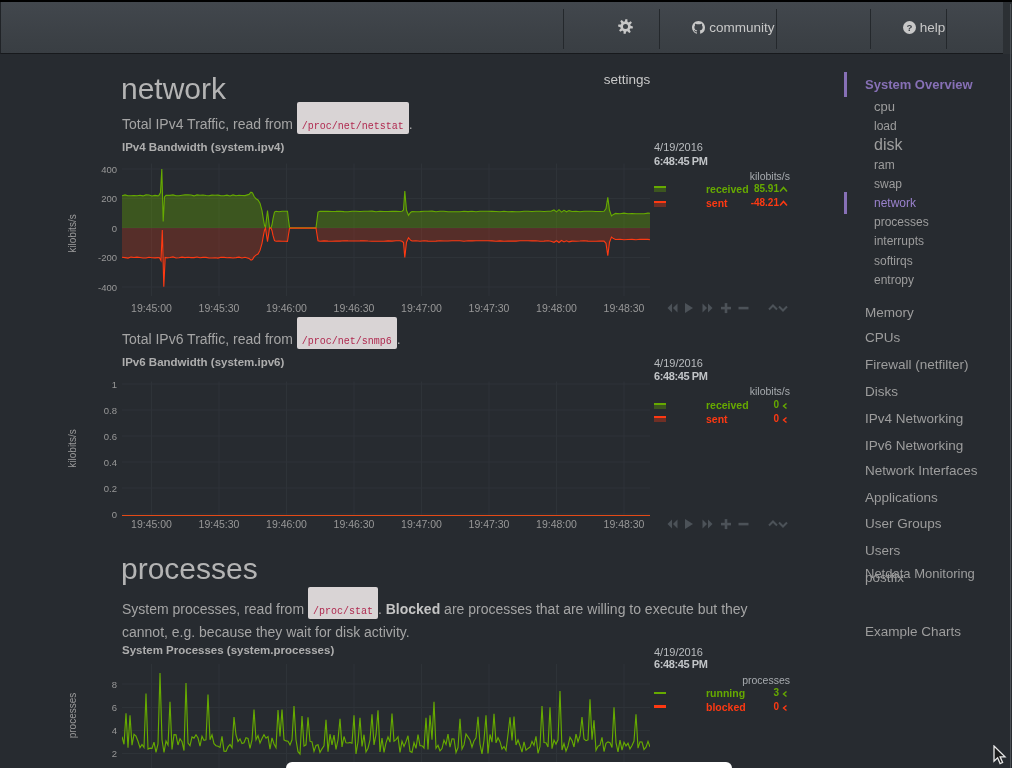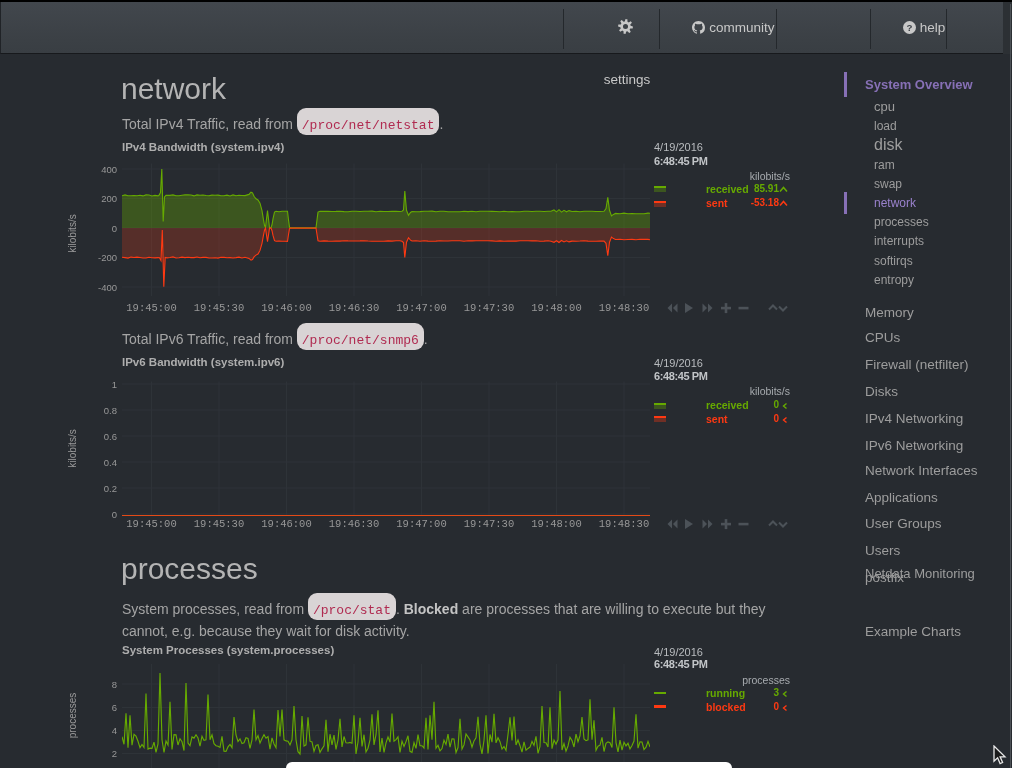--- a/index.html
+++ b/index.html
@@ -7,25 +7,25 @@
 #navbar { position:absolute; left:0; top:2px; width:1012px; height:52px;
   background:linear-gradient(#42474d,#3b4045 75%,#393e43); border-bottom:1px solid #17191c; border-left:1px solid #202327; }
 #brand { position:absolute; left:65px; top:0; height:53px; line-height:53px;
   color:#c5c8ca; font-size:18px; }
 .nsep { position:absolute; top:7px; height:40px; width:1px; background:#24282c; }
 .nitem { position:absolute; top:0; height:52px; line-height:52px; text-align:center;
   color:#c8c8c8; font-size:13.5px;padding-left:32px; }
 .nitem svg { vertical-align:-2px; margin-right:4px; }
 h1 { position:absolute; left:121px; color:#b4b4b4; font-size:30px; font-weight:normal; }
 .para { position:absolute; left:122px; color:#a5a5a5; font-size:14px; line-height:21px; white-space:nowrap; }
-code { font-family:"Liberation Mono", monospace; font-size:13px; color:#b02a50;
-  background:#d9d4d5; border-radius:9px; padding:10px 5px 2px; }
+code { font-family:"Liberation Mono", monospace; font-size:10px; color:#b02a50;
+  background:#d9d4d5; border-radius:2px; padding:19px 5px 2px; }
 .ctitle { position:absolute; left:122px; color:#aeaeae; font-size:11.5px; font-weight:bold; white-space:nowrap; }
 .yl { position:absolute; left:75px; width:42px; text-align:right; color:#989898; font-size:9.5px; }
-.xl { position:absolute; width:68px; text-align:center; color:#989898; font-size:10.5px;font-family:Liberation Mono, monospace; }
+.xl { position:absolute; width:68px; text-align:center; color:#989898; font-size:10.5px; }
 .yunit { position:absolute; color:#9a9a9a; font-size:10px; transform:rotate(-90deg); transform-origin:center; white-space:nowrap; }
 .ldate { position:absolute; left:654px; color:#b9bcbf; font-size:11px; line-height:12px; }
 .ltime { position:absolute; left:654px; color:#c2c5c8; font-size:11px; letter-spacing:-0.4px; font-weight:bold; line-height:13px; }
 .lunit { position:absolute; left:654px; width:136px; text-align:right; color:#a7abaf; font-size:10.5px; line-height:12px; }
 .lrow { position:absolute; left:654px; width:136px; height:13px; line-height:12px; font-size:10.5px; font-weight:bold; }
 .sw { display:inline-block; width:12px; height:6px; vertical-align:0.5px; }
 .swl { display:inline-block; width:12px; height:2.5px; vertical-align:3px; }
 .lname { margin-left:4px;padding-left:36px; }
 .lval { position:absolute; right:11px; font-weight:bold; font-size:10px; }
 .lch { position:absolute; right:2px; top:0px; }
@@ -92,21 +92,21 @@
   <polyline points="0.0,33.7 3.0,32.9 6.0,33.8 9.0,33.8 12.0,33.6 15.0,33.7 18.0,33.2 21.0,33.9 24.0,32.9 27.0,33.0 30.0,34.0 33.0,33.4 36.0,33.9 37.0,33.3 38.5,30.6 39.8,7.0 41.2,59.5 42.5,35.0 44.0,33.3 48.0,33.4 51.0,32.9 54.0,33.7 57.0,33.8 60.0,33.2 63.0,32.9 66.0,32.9 69.0,33.0 72.0,33.9 75.0,32.9 78.0,33.2 81.0,33.0 84.0,33.5 87.0,33.7 90.0,33.1 93.0,33.2 96.0,33.1 99.0,33.8 102.0,33.8 105.0,33.1 108.0,34.0 111.0,32.9 114.0,33.8 117.0,33.3 120.0,33.5 123.0,33.6 127.0,32.4 129.0,30.2 130.5,30.9 132.0,34.3 134.0,36.8 136.0,38.0 138.0,41.2 140.0,48.6 141.5,57.9 142.5,63.3 143.5,65.7 144.5,56.9 145.5,48.6 146.5,56.9 147.5,65.7 149.0,65.7 150.0,62.8 151.0,56.9 152.5,50.1 154.0,49.3 157.0,49.7 160.0,49.3 163.0,49.2 165.5,49.2 166.5,57.9 167.5,65.1 168.5,65.9 194.0,65.9 195.0,57.9 196.0,50.1 198.0,49.3 202.0,49.4 206.0,49.3 210.0,49.5 214.0,49.4 218.0,49.2 222.0,49.6 226.0,49.7 230.0,49.2 234.0,49.2 238.0,49.5 242.0,49.3 246.0,49.3 250.0,49.1 254.0,49.8 258.0,49.2 262.0,49.5 266.0,49.5 270.0,49.3 274.0,49.4 278.0,49.5 280.0,49.2 281.5,48.0 282.8,29.1 284.5,48.3 286.5,53.3 288.5,50.5 290.0,49.5 294.0,49.8 298.0,49.6 302.0,49.3 306.0,49.2 310.0,49.1 314.0,49.7 318.0,49.2 322.0,49.3 326.0,49.8 330.0,49.7 334.0,49.7 338.0,49.8 342.0,49.3 346.0,49.6 350.0,49.3 354.0,49.8 358.0,49.2 362.0,49.3 366.0,49.3 370.0,49.4 374.0,49.5 378.0,49.7 382.0,49.2 386.0,49.7 390.0,49.5 394.0,49.8 398.0,49.8 402.0,49.3 406.0,49.2 410.0,49.5 414.0,49.3 418.0,49.2 422.0,49.5 426.0,49.3 429.0,49.3 432.0,48.0 434.5,49.9 437.0,47.7 439.5,50.1 442.0,48.3 444.5,49.8 447.0,48.6 450.0,49.5 454.0,49.2 458.0,49.8 462.0,49.3 466.0,49.3 470.0,49.3 474.0,49.5 478.0,49.5 482.0,49.3 484.0,46.5 485.8,35.3 487.5,48.3 489.5,53.9 491.5,52.4 493.5,51.4 498.0,51.7 502.0,51.1 506.0,51.7 510.0,51.6 514.0,51.7 518.0,51.8 522.0,51.7 526.0,51.1 528.0,51.2" fill="none" stroke="#66AA00" stroke-width="1.1"></polyline>
   <polygon points="0.0,95.3 3.0,95.6 6.0,96.1 9.0,95.1 12.0,95.5 15.0,95.1 18.0,95.5 21.0,96.0 24.0,96.0 27.0,95.2 30.0,95.8 33.0,95.9 36.0,95.6 37.5,95.8 39.0,98.7 40.3,67.9 41.8,124.7 43.2,95.5 45.0,95.9 48.0,95.5 51.0,94.9 54.0,96.0 57.0,95.7 60.0,95.1 63.0,95.6 66.0,95.2 69.0,95.6 72.0,95.6 75.0,95.0 78.0,95.7 81.0,95.4 84.0,95.4 87.0,96.0 90.0,96.0 93.0,95.8 96.0,96.1 99.0,95.3 102.0,95.4 105.0,95.7 108.0,95.6 111.0,96.0 114.0,95.6 117.0,95.1 120.0,96.0 123.0,95.3 127.0,96.4 129.0,98.2 130.5,97.6 132.0,94.9 134.0,93.1 136.0,92.0 138.0,88.4 140.0,81.3 141.5,73.1 142.5,68.1 143.5,66.1 144.5,73.1 145.5,79.6 146.5,73.1 147.5,66.1 149.0,66.1 150.0,68.7 151.0,73.4 152.5,78.7 154.0,79.3 157.0,79.0 160.0,79.3 163.0,79.2 165.5,79.4 166.5,72.5 167.5,66.7 168.5,66.1 194.0,66.1 195.0,72.5 196.0,78.7 198.0,79.2 202.0,78.9 206.0,79.1 210.0,79.2 214.0,79.1 218.0,79.1 222.0,78.7 226.0,78.9 230.0,79.0 234.0,79.0 238.0,78.9 242.0,78.7 246.0,79.0 250.0,79.2 254.0,79.2 258.0,79.3 262.0,79.2 266.0,78.9 270.0,79.1 274.0,78.8 278.0,78.7 280.0,79.3 281.5,80.5 282.8,95.5 284.5,80.2 286.5,75.7 288.5,78.1 290.0,79.0 294.0,78.7 298.0,79.2 302.0,78.8 306.0,79.1 310.0,79.2 314.0,79.1 318.0,78.7 322.0,79.0 326.0,79.0 330.0,78.8 334.0,78.8 338.0,78.7 342.0,79.3 346.0,78.7 350.0,78.9 354.0,78.7 358.0,78.8 362.0,78.7 366.0,78.8 370.0,78.9 374.0,79.2 378.0,78.9 382.0,79.3 386.0,79.1 390.0,79.1 394.0,79.1 398.0,78.8 402.0,78.8 406.0,78.7 410.0,78.9 414.0,78.8 418.0,79.2 422.0,79.1 426.0,78.8 429.0,79.3 432.0,80.3 434.5,78.7 437.0,80.5 439.5,78.5 442.0,80.0 444.5,78.8 447.0,79.9 450.0,79.1 454.0,79.2 458.0,79.0 462.0,78.7 466.0,79.1 470.0,79.3 474.0,79.2 478.0,79.0 482.0,79.1 484.0,81.3 485.8,93.7 487.5,80.2 489.5,75.1 491.5,76.6 493.5,77.5 498.0,77.2 502.0,77.7 506.0,77.5 510.0,77.4 514.0,77.8 518.0,77.3 522.0,77.4 526.0,77.4 528.0,77.7 528.0,66.0 0.0,66.0" fill="rgba(254,57,18,0.22)"></polygon>
   <polyline points="0.0,95.3 3.0,95.6 6.0,96.1 9.0,95.1 12.0,95.5 15.0,95.1 18.0,95.5 21.0,96.0 24.0,96.0 27.0,95.2 30.0,95.8 33.0,95.9 36.0,95.6 37.5,95.8 39.0,98.7 40.3,67.9 41.8,124.7 43.2,95.5 45.0,95.9 48.0,95.5 51.0,94.9 54.0,96.0 57.0,95.7 60.0,95.1 63.0,95.6 66.0,95.2 69.0,95.6 72.0,95.6 75.0,95.0 78.0,95.7 81.0,95.4 84.0,95.4 87.0,96.0 90.0,96.0 93.0,95.8 96.0,96.1 99.0,95.3 102.0,95.4 105.0,95.7 108.0,95.6 111.0,96.0 114.0,95.6 117.0,95.1 120.0,96.0 123.0,95.3 127.0,96.4 129.0,98.2 130.5,97.6 132.0,94.9 134.0,93.1 136.0,92.0 138.0,88.4 140.0,81.3 141.5,73.1 142.5,68.1 143.5,66.1 144.5,73.1 145.5,79.6 146.5,73.1 147.5,66.1 149.0,66.1 150.0,68.7 151.0,73.4 152.5,78.7 154.0,79.3 157.0,79.0 160.0,79.3 163.0,79.2 165.5,79.4 166.5,72.5 167.5,66.7 168.5,66.1 194.0,66.1 195.0,72.5 196.0,78.7 198.0,79.2 202.0,78.9 206.0,79.1 210.0,79.2 214.0,79.1 218.0,79.1 222.0,78.7 226.0,78.9 230.0,79.0 234.0,79.0 238.0,78.9 242.0,78.7 246.0,79.0 250.0,79.2 254.0,79.2 258.0,79.3 262.0,79.2 266.0,78.9 270.0,79.1 274.0,78.8 278.0,78.7 280.0,79.3 281.5,80.5 282.8,95.5 284.5,80.2 286.5,75.7 288.5,78.1 290.0,79.0 294.0,78.7 298.0,79.2 302.0,78.8 306.0,79.1 310.0,79.2 314.0,79.1 318.0,78.7 322.0,79.0 326.0,79.0 330.0,78.8 334.0,78.8 338.0,78.7 342.0,79.3 346.0,78.7 350.0,78.9 354.0,78.7 358.0,78.8 362.0,78.7 366.0,78.8 370.0,78.9 374.0,79.2 378.0,78.9 382.0,79.3 386.0,79.1 390.0,79.1 394.0,79.1 398.0,78.8 402.0,78.8 406.0,78.7 410.0,78.9 414.0,78.8 418.0,79.2 422.0,79.1 426.0,78.8 429.0,79.3 432.0,80.3 434.5,78.7 437.0,80.5 439.5,78.5 442.0,80.0 444.5,78.8 447.0,79.9 450.0,79.1 454.0,79.2 458.0,79.0 462.0,78.7 466.0,79.1 470.0,79.3 474.0,79.2 478.0,79.0 482.0,79.1 484.0,81.3 485.8,93.7 487.5,80.2 489.5,75.1 491.5,76.6 493.5,77.5 498.0,77.2 502.0,77.7 506.0,77.5 510.0,77.4 514.0,77.8 518.0,77.3 522.0,77.4 526.0,77.4 528.0,77.7" fill="none" stroke="#FE3912" stroke-width="1.1"></polyline>
 </svg>
 <div class="ldate" style="top:141.4px">4/19/2016</div>
 <div class="ltime" style="top:154.7px">6:48:45 PM</div>
 <div class="lunit" style="top:169.6px">kilobits/s</div>
 <div class="lrow" style="top:182.9px;color:#66AA00"><div class="sw" style="border-top:2px solid #66AA00;background:#66AA0057"></div><span class="lname">received</span><span class="lval">85.91</span><span class="lch"><svg width="9" height="7" viewBox="0 0 9 7" style="vertical-align:0px">
         <polyline points="1,5.5 4.5,1.5 8,5.5" stroke="#66AA00" stroke-width="1.5" fill="none"></polyline>
       </svg></span></div>
-<div class="lrow" style="top:197.4px;color:#FE3912"><div class="sw" style="border-top:2px solid #FE3912;background:#FE391257"></div><span class="lname">sent</span><span class="lval">-53.18</span><span class="lch"><svg width="9" height="7" viewBox="0 0 9 7" style="vertical-align:0px">
+<div class="lrow" style="top:197.4px;color:#FE3912"><div class="sw" style="border-top:2px solid #FE3912;background:#FE391257"></div><span class="lname">sent</span><span class="lval">-48.21</span><span class="lch"><svg width="9" height="7" viewBox="0 0 9 7" style="vertical-align:0px">
         <polyline points="1,5.5 4.5,1.5 8,5.5" stroke="#FE3912" stroke-width="1.5" fill="none"></polyline>
       </svg></span></div>
 <svg width="126" height="12" viewBox="0 0 126 12" style="position:absolute;left:667px;top:302px">
 <g fill="#4c5258">
 <polygon points="5,1.5 5,10.5 0.5,6"></polygon>
       <polygon points="10.5,1.5 10.5,10.5 6,6"></polygon>
 <polygon points="18,1 18,11 26,6"></polygon>
 <polygon points="35.5,1.5 35.5,10.5 40,6"></polygon>
       <polygon points="41,1.5 41,10.5 45.5,6"></polygon>
 <rect x="54" y="4.8" width="10" height="2.6"></rect>

